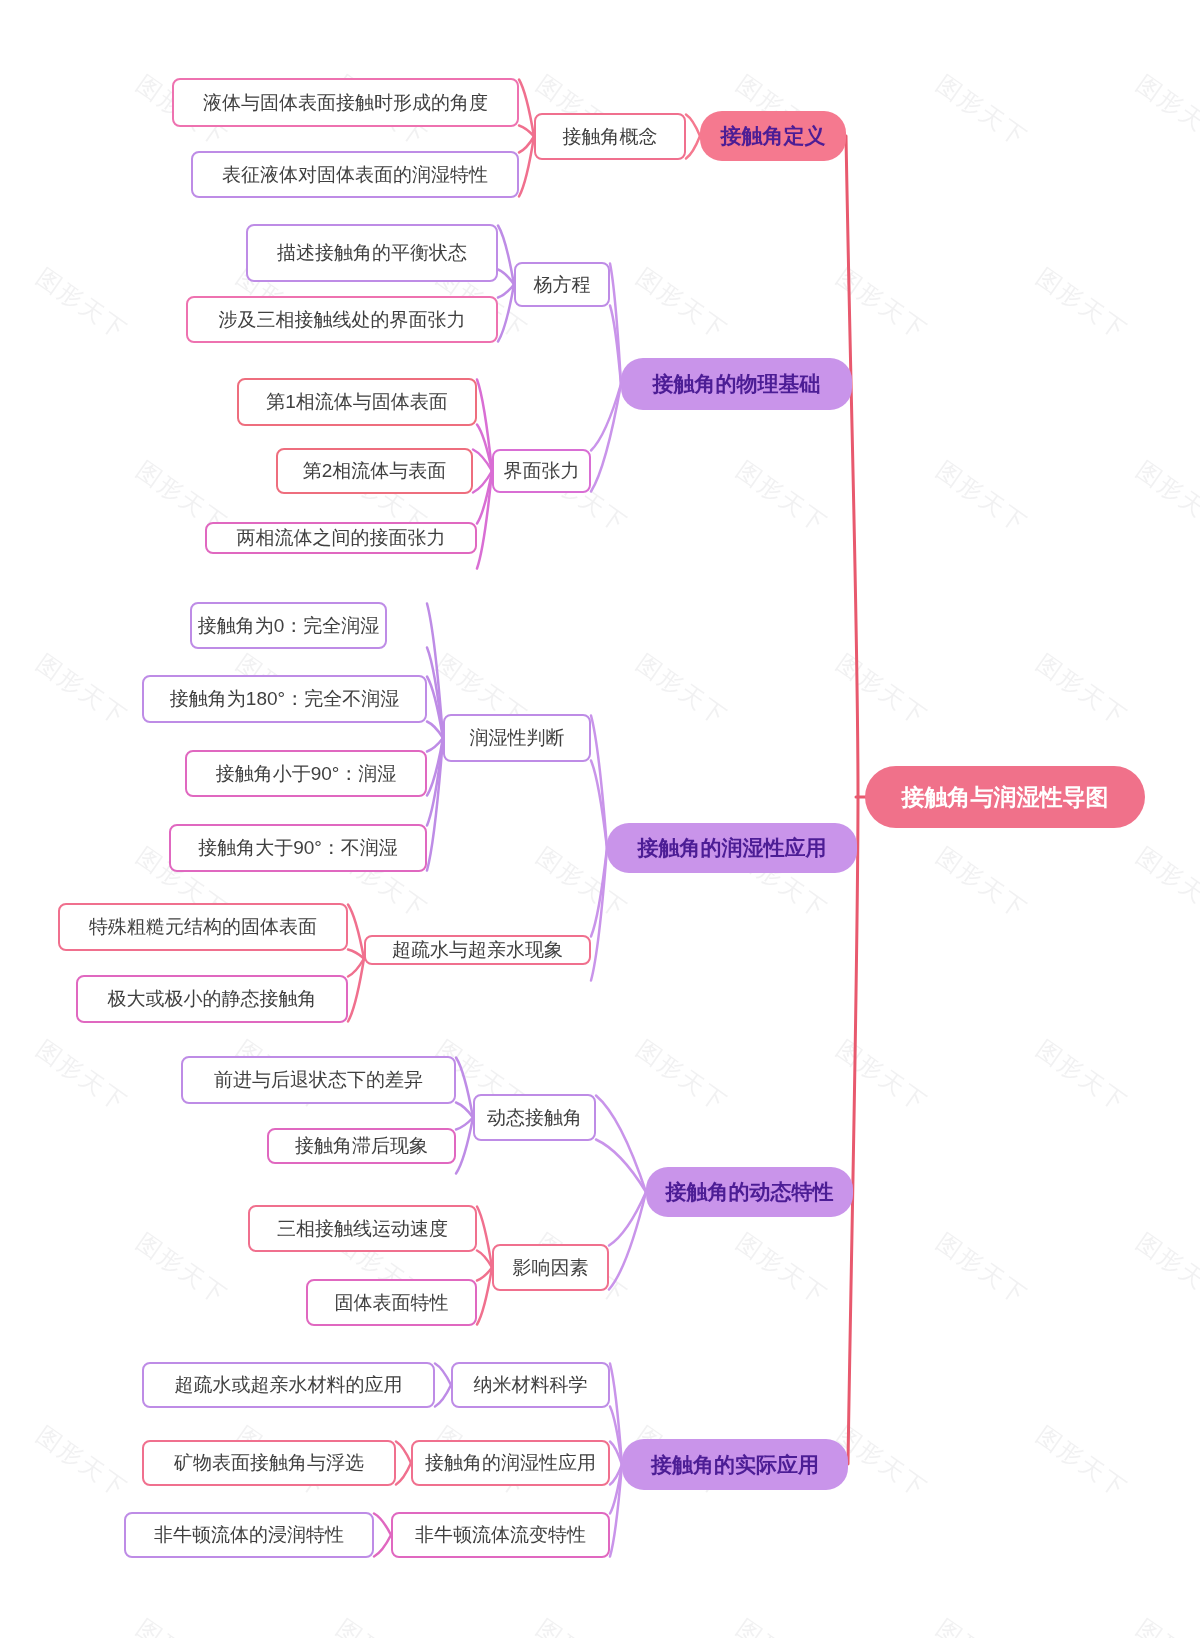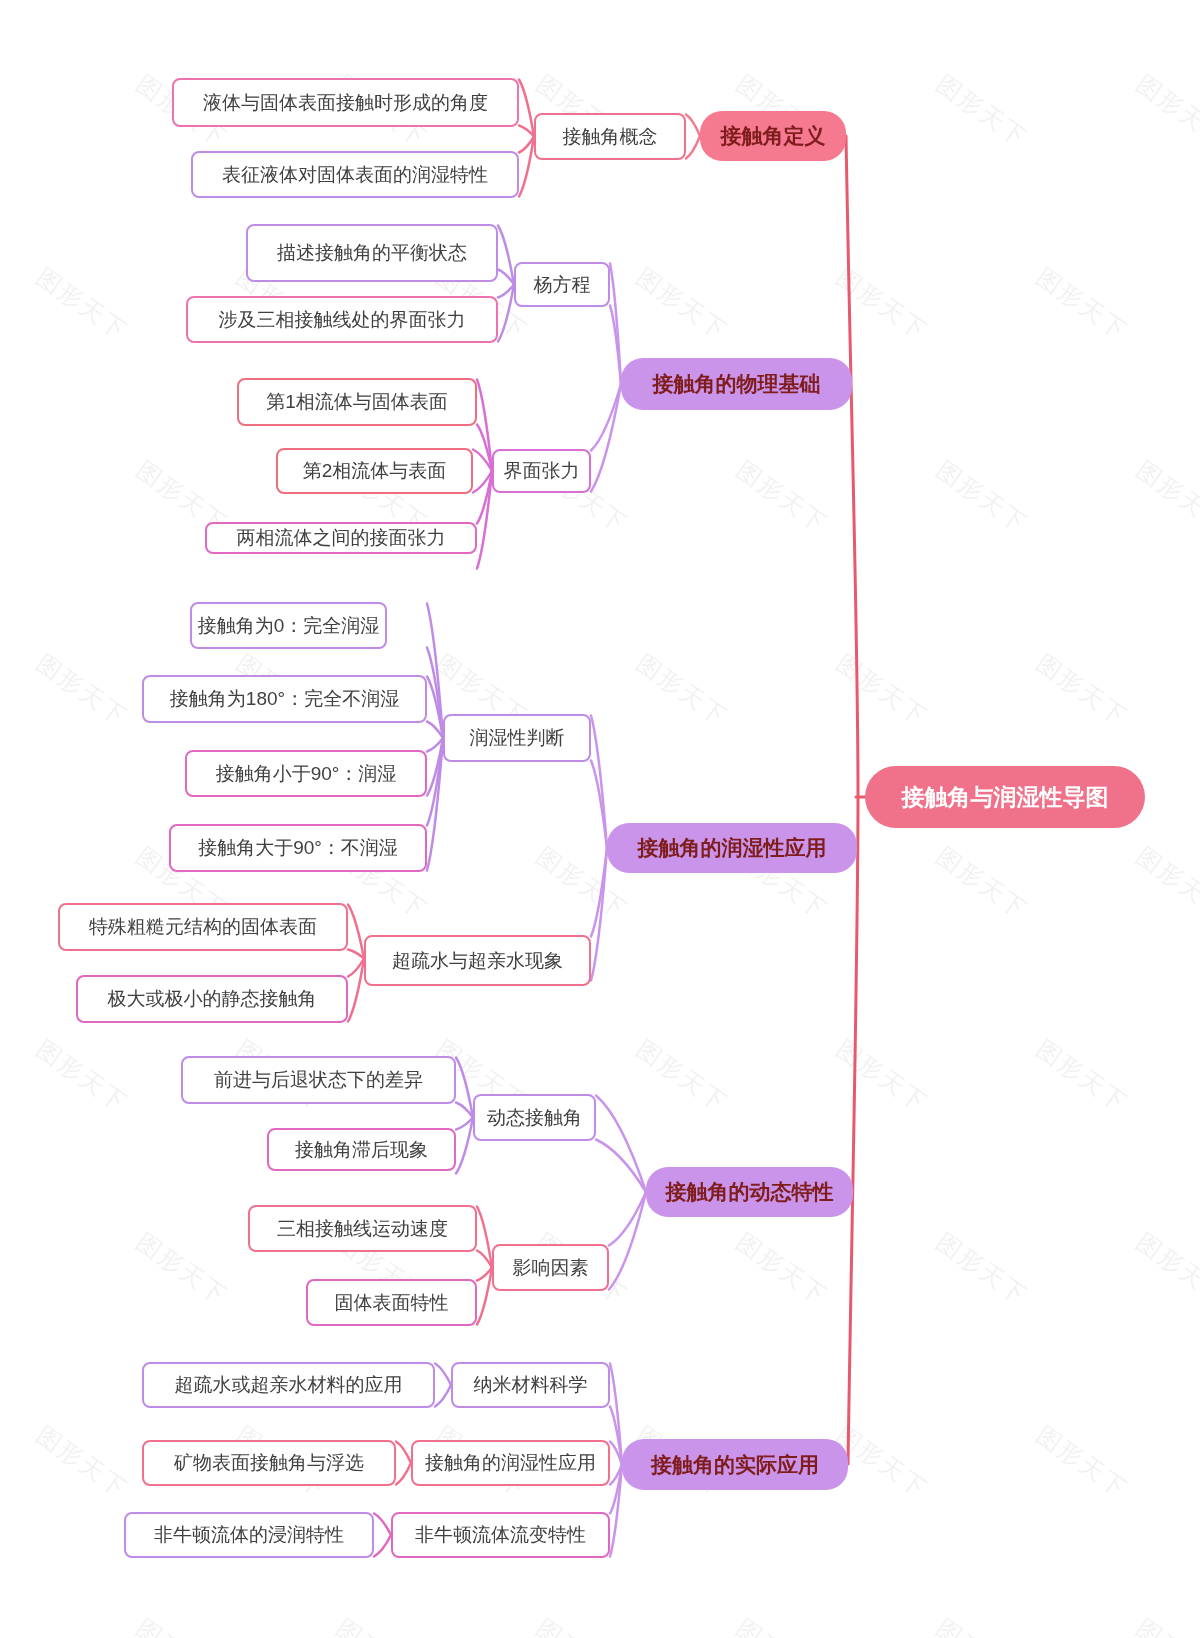--- a/index.html
+++ b/index.html
@@ -29,21 +29,21 @@
   }
   .mmnode.leaf,.mmnode.mid{
     background:#ffffff;
     color:#404040;
     font-size:19px;
     border-radius:8px;
     border-style:solid;
     border-width:2.5px;
   }
   .mmnode.section{
-    color:#7f1d1d;
+    color:#4c1d95;
     font-weight:bold;
     font-size:21px;
     border-radius:22px;
   }
   .mmnode.root{
     color:#ffffff;
     font-weight:bold;
     font-size:23px;
     border-radius:31px;
   }
@@ -185,27 +185,27 @@
       <div class="mmnode mid" style="left: 492px; top: 449px; width: 99px; height: 44px; border-color: rgb(217, 110, 212);">界面张力</div>
       <div class="mmnode leaf" style="left: 237px; top: 378px; width: 240px; height: 48px; border-color: rgb(238, 110, 126);">第1相流体与固体表面</div>
       <div class="mmnode leaf" style="left: 276px; top: 448px; width: 197px; height: 46px; border-color: rgb(238, 110, 126);">第2相流体与表面</div>
       <div class="mmnode leaf" style="left: 205px; top: 522px; width: 272px; height: 32px; border-color: rgb(224, 104, 192); text-align: center;">两相流体之间的接面张力</div>
       <div class="mmnode section" style="left: 607px; top: 823px; width: 250px; height: 50px; background: rgb(201, 148, 234);">接触角的润湿性应用</div>
       <div class="mmnode mid" style="left: 443px; top: 714px; width: 148px; height: 48px; border-color: rgb(190, 140, 230);">润湿性判断</div>
       <div class="mmnode leaf" style="left: 190px; top: 602px; width: 197px; height: 47px; border-color: rgb(190, 140, 230);">接触角为0：完全润湿</div>
       <div class="mmnode leaf" style="left: 142px; top: 675px; width: 285px; height: 48px; border-color: rgb(190, 140, 230);">接触角为180°：完全不润湿</div>
       <div class="mmnode leaf" style="left: 185px; top: 750px; width: 242px; height: 47px; border-color: rgb(224, 104, 192);">接触角小于90°：润湿</div>
       <div class="mmnode leaf" style="left: 169px; top: 824px; width: 258px; height: 48px; border-color: rgb(224, 104, 192);">接触角大于90°：不润湿</div>
-      <div class="mmnode mid" style="left: 364px; top: 935px; width: 227px; height: 51px; border-color: rgb(240, 112, 142);">超疏水与超亲水现象</div>
+      <div class="mmnode mid" style="left: 364px; top: 935px; width: 227px; height: 30px; border-color: rgb(240, 112, 142);">超疏水与超亲水现象</div>
       <div class="mmnode leaf" style="left: 58px; top: 903px; width: 290px; height: 48px; border-color: rgb(240, 112, 142);">特殊粗糙元结构的固体表面</div>
       <div class="mmnode leaf" style="left: 76px; top: 975px; width: 272px; height: 48px; border-color: rgb(224, 104, 192);">极大或极小的静态接触角</div>
       <div class="mmnode section" style="left: 646px; top: 1167px; width: 207px; height: 50px; background: rgb(201, 148, 234);">接触角的动态特性</div>
       <div class="mmnode mid" style="left: 473px; top: 1094px; width: 123px; height: 47px; border-color: rgb(190, 140, 230); text-align: center;">动态接触角</div>
       <div class="mmnode leaf" style="left: 181px; top: 1056px; width: 275px; height: 48px; border-color: rgb(190, 140, 230);">前进与后退状态下的差异</div>
-      <div class="mmnode leaf" style="left: 267px; top: 1128px; width: 189px; height: 43px; border-color: rgb(224, 104, 192);">接触角滞后现象</div>
+      <div class="mmnode leaf" style="left: 267px; top: 1128px; width: 189px; height: 36px; border-color: rgb(224, 104, 192);">接触角滞后现象</div>
       <div class="mmnode mid" style="left: 492px; top: 1244px; width: 117px; height: 47px; border-color: rgb(240, 112, 142);">影响因素</div>
       <div class="mmnode leaf" style="left: 248px; top: 1205px; width: 229px; height: 47px; border-color: rgb(240, 112, 142);">三相接触线运动速度</div>
       <div class="mmnode leaf" style="left: 306px; top: 1279px; width: 171px; height: 47px; border-color: rgb(224, 104, 192);">固体表面特性</div>
       <div class="mmnode section" style="left: 622px; top: 1439px; width: 226px; height: 51px; background: rgb(201, 148, 234);">接触角的实际应用</div>
       <div class="mmnode mid" style="left: 451px; top: 1362px; width: 159px; height: 46px; border-color: rgb(190, 140, 230);">纳米材料科学</div>
       <div class="mmnode leaf" style="left: 142px; top: 1362px; width: 293px; height: 46px; border-color: rgb(190, 140, 230);">超疏水或超亲水材料的应用</div>
       <div class="mmnode mid" style="left: 411px; top: 1440px; width: 199px; height: 46px; border-color: rgb(240, 112, 142);">接触角的润湿性应用</div>
       <div class="mmnode leaf" style="left: 142px; top: 1440px; width: 254px; height: 46px; border-color: rgb(240, 112, 142);">矿物表面接触角与浮选</div>
       <div class="mmnode mid" style="left: 391px; top: 1512px; width: 219px; height: 46px; border-color: rgb(224, 104, 192);">非牛顿流体流变特性</div>
       <div class="mmnode leaf" style="left: 124px; top: 1512px; width: 250px; height: 46px; border-color: rgb(190, 140, 230);">非牛顿流体的浸润特性</div>

